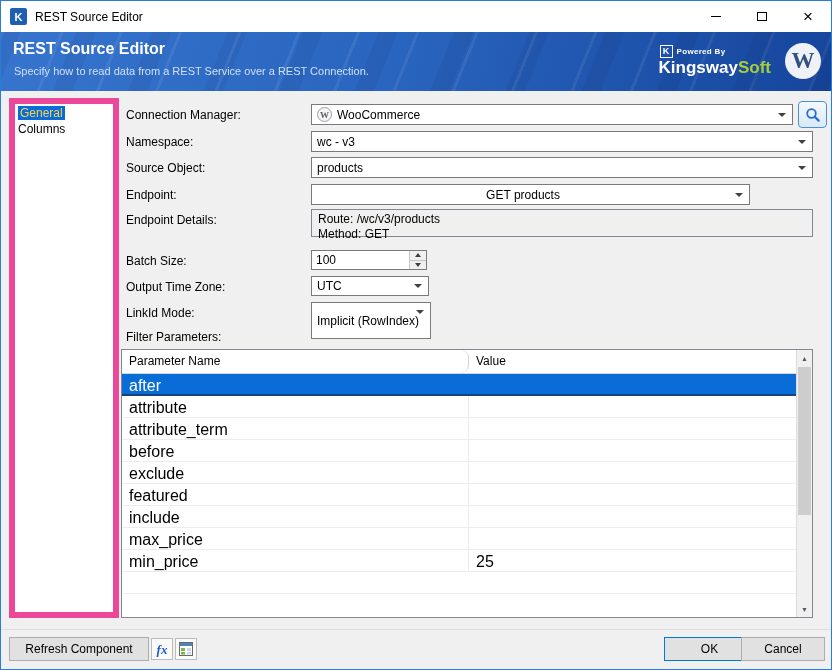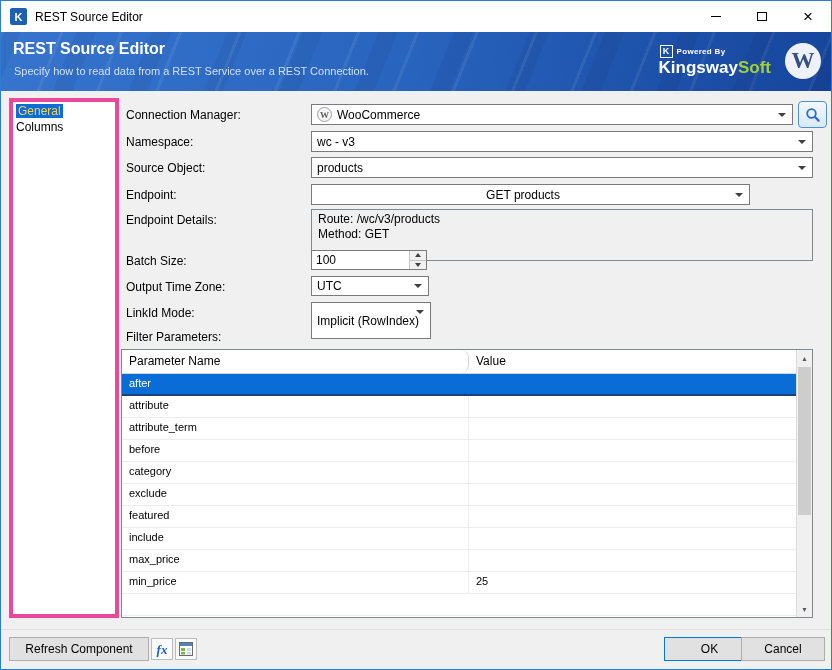--- a/index.html
+++ b/index.html
@@ -28,48 +28,48 @@
   .header-right{position:absolute;right:10px;top:11px;display:flex;align-items:center;gap:14px;z-index:1;}
   .ks-logo{display:flex;flex-direction:column;align-items:flex-start;}
   .ks-top{display:flex;align-items:center;gap:4px;margin-left:1px;}
   .ks-k{width:13px;height:13px;border:1px solid #fff;color:#fff;font-size:9px;font-weight:bold;display:flex;align-items:center;justify-content:center;}
   .ks-powered{color:#fff;font-size:8px;font-weight:bold;letter-spacing:0.3px;}
   .ks-name{font-size:17px;font-weight:bold;color:#fff;line-height:1.15;}
   .ks-name .soft{color:#a6ce39;}
   .wp-logo{width:36px;height:36px;border-radius:50%;background:#eef2f8;color:#33517e;display:flex;align-items:center;justify-content:center;font-family:"Liberation Serif","DejaVu Serif",serif;font-size:23px;font-weight:bold;}
 
   
-  .sidebar{position:absolute;left:8px;top:97px;width:110px;height:520px;background:#fff;border:4px solid #ec4899;padding:1px 0 0 1px;}
+  .sidebar{position:absolute;left:8px;top:97px;width:110px;height:520px;background:#fff;border:6px solid #ec4899;padding:1px 0 0 1px;}
   .side-item{padding:1px 2px;font-size:12px;}
   .side-item.selected span{background:#0a6cd6;color:#ffd24a;padding:0 2px;}
 
   
   .flabel{position:absolute;left:125px;font-size:12px;white-space:nowrap;}
   .combo{position:absolute;height:21px;background:#fff;border:1px solid #7a7a7a;display:flex;align-items:center;padding:0 20px 0 5px;font-size:12px;white-space:nowrap;overflow:hidden;}
   .combo .arrow{position:absolute;right:6px;top:8px;width:0;height:0;border-left:4px solid transparent;border-right:4px solid transparent;border-top:4px solid #404040;}
   .wp-mini{flex:0 0 auto;width:15px;height:15px;border-radius:50%;background:#f5f5f5;border:1px solid #98a0ad;color:#5a5a5a;display:flex;align-items:center;justify-content:center;font-family:"Liberation Serif","DejaVu Serif",serif;font-size:9px;font-weight:bold;margin-right:5px;}
   .search-btn{position:absolute;left:797px;top:100px;width:29px;height:27px;border:1px solid #4f8fd0;border-radius:4px;background:linear-gradient(#f3f9ff,#d8e9f9);display:flex;align-items:center;justify-content:center;cursor:default;}
-  .details-box{position:absolute;left:310px;top:208px;width:502px;height:52px;background:#f0f0f0;border:1px solid #828790;padding:2px 6px;font-size:12px;line-height:15px;}
+  .details-box{position:absolute;left:310px;top:208px;width:502px;height:28px;background:#f0f0f0;border:1px solid #828790;padding:2px 6px;font-size:12px;line-height:15px;}
   .spinbox{position:absolute;left:310px;top:249px;width:116px;height:20px;background:#fff;border:1px solid #7a7a7a;}
   .spin-input{position:absolute;left:0;top:0;bottom:0;width:99px;border:none;outline:none;padding:0 4px;font-family:inherit;font-size:12px;background:#fff;}
   .spin-btns{position:absolute;right:0;top:0;bottom:0;width:17px;border-left:1px solid #c5c5c5;display:flex;flex-direction:column;}
   .spin-btn{flex:1;background:#f0f0f0;display:flex;align-items:center;justify-content:center;}
   .spin-btn + .spin-btn{border-top:1px solid #c5c5c5;}
   .tri-up{width:0;height:0;border-left:3px solid transparent;border-right:3px solid transparent;border-bottom:4px solid #404040;}
   .tri-down{width:0;height:0;border-left:3px solid transparent;border-right:3px solid transparent;border-top:4px solid #404040;}
 
   
   .table{position:absolute;left:120px;top:348px;width:692px;height:269px;background:#fff;border:1px solid #828790;overflow:hidden;}
   .thead{display:flex;height:24px;border-bottom:1px solid #d4d4d4;margin-right:16px;}
   .th{font-size:12px;padding:4px 0 0 7px;border-radius:8px;}
   .th.name{width:347px;border-right:1px solid #d4d4d4;}
   .th.value{flex:1;}
   .tbody{margin-right:16px;}
   .trow{display:flex;height:22px;border-bottom:1px solid #ededed;}
-  .tcell{font-size:11px;padding:3px 0 0 7px;overflow:hidden;white-space:nowrap;}
+  .tcell{font-size:16px;padding:3px 0 0 7px;overflow:hidden;white-space:nowrap;}
   .tcell.name{width:347px;border-right:1px solid #ededed;}
   .tcell.value{flex:1;}
   .trow.selected{background:#0a6cd6;color:#fff;border-bottom:2px solid #16427e;}
   .trow.selected .tcell.name{border-right-color:transparent;}
   .vscroll{position:absolute;right:0;top:0;bottom:0;width:16px;background:#f0f0f0;border-left:1px solid #dcdcdc;}
   .vs-btn{height:16px;display:flex;align-items:center;justify-content:center;color:#5a5a5a;font-size:7px;}
   .vs-btn.down{position:absolute;bottom:0;left:0;right:0;}
   .vs-thumb{position:absolute;left:1px;right:1px;top:17px;height:148px;background:#cdcdcd;}
 
   
@@ -204,24 +204,20 @@
   </div>
         <div class="trow">
     <div class="tcell name">attribute_term</div>
     <div class="tcell value"></div>
   </div>
         <div class="trow">
     <div class="tcell name">before</div>
     <div class="tcell value"></div>
   </div>
         <div class="trow">
-    <div class="tcell name">category</div>
-    <div class="tcell value"></div>
-  </div>
-        <div class="trow">
     <div class="tcell name">exclude</div>
     <div class="tcell value"></div>
   </div>
         <div class="trow">
     <div class="tcell name">featured</div>
     <div class="tcell value"></div>
   </div>
         <div class="trow">
     <div class="tcell name">include</div>
     <div class="tcell value"></div>

